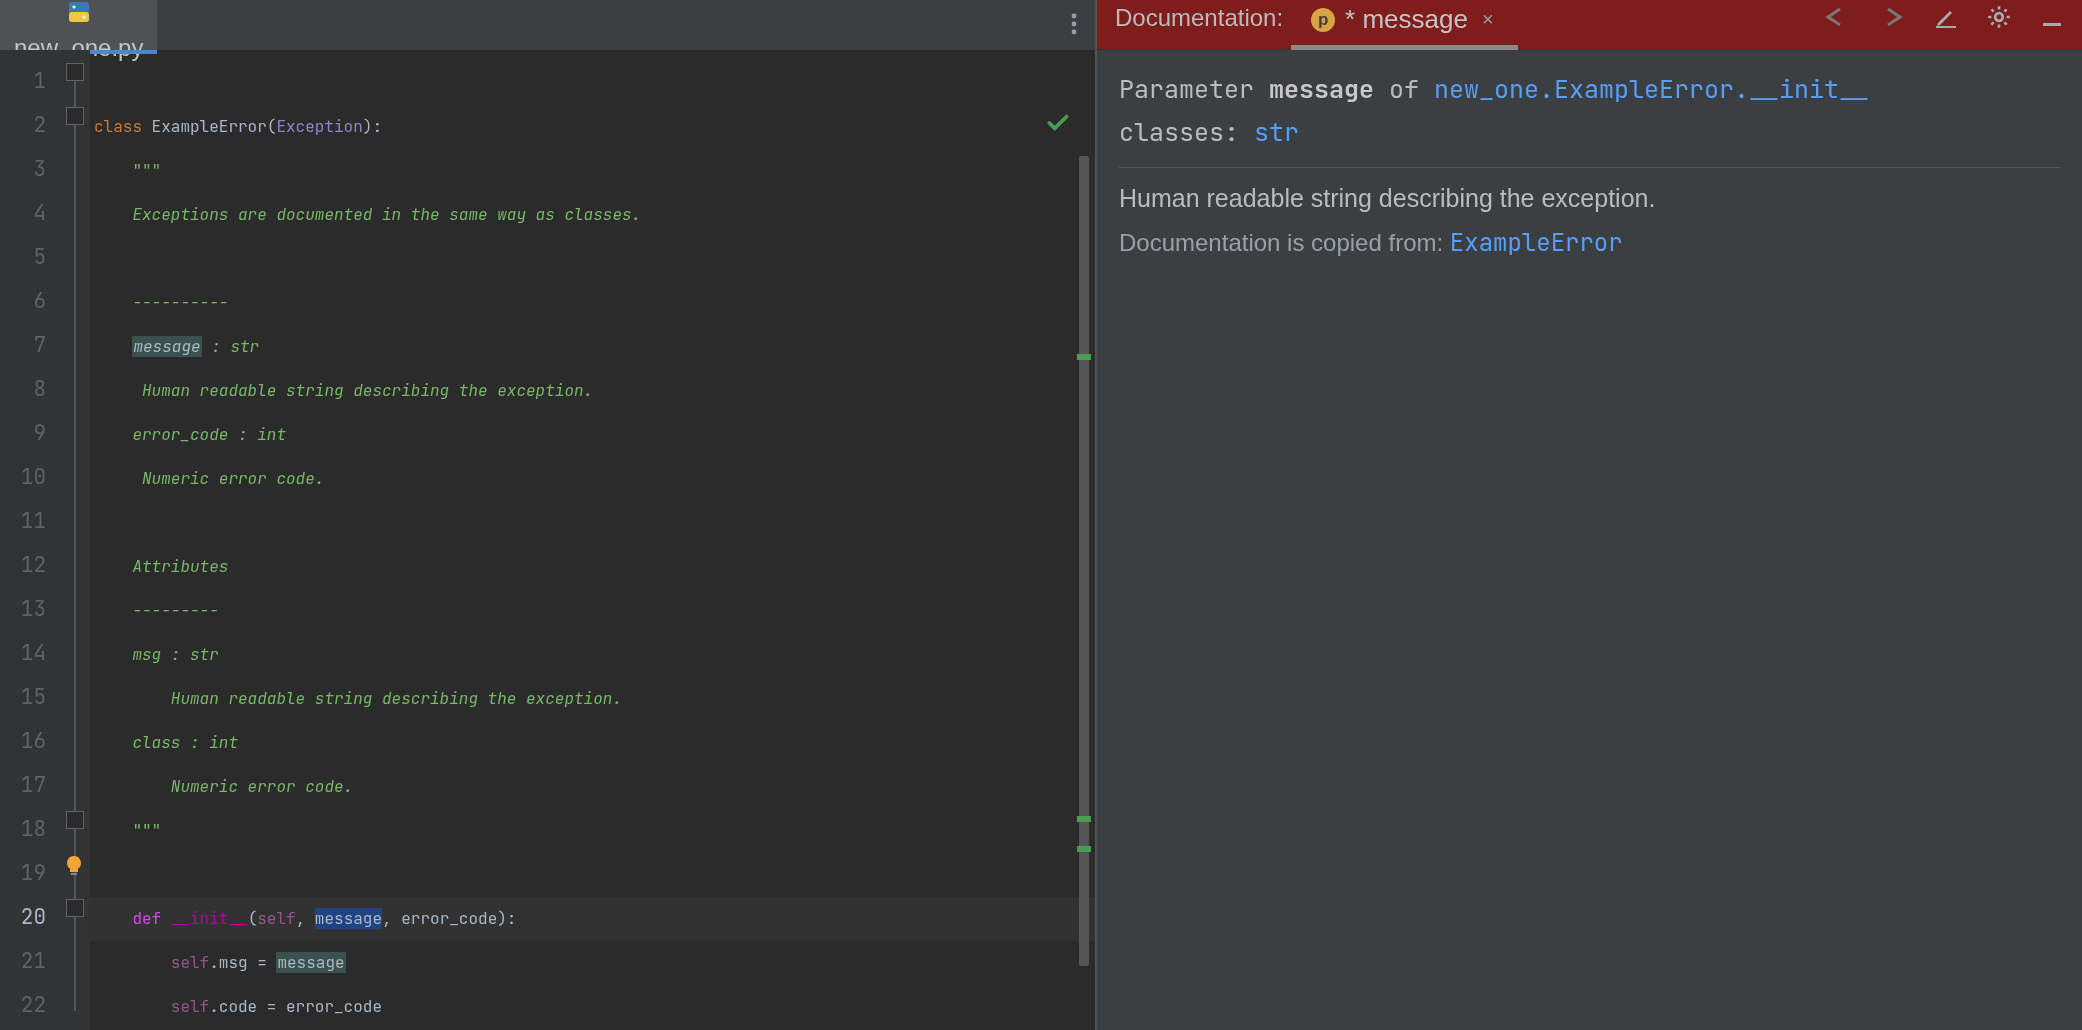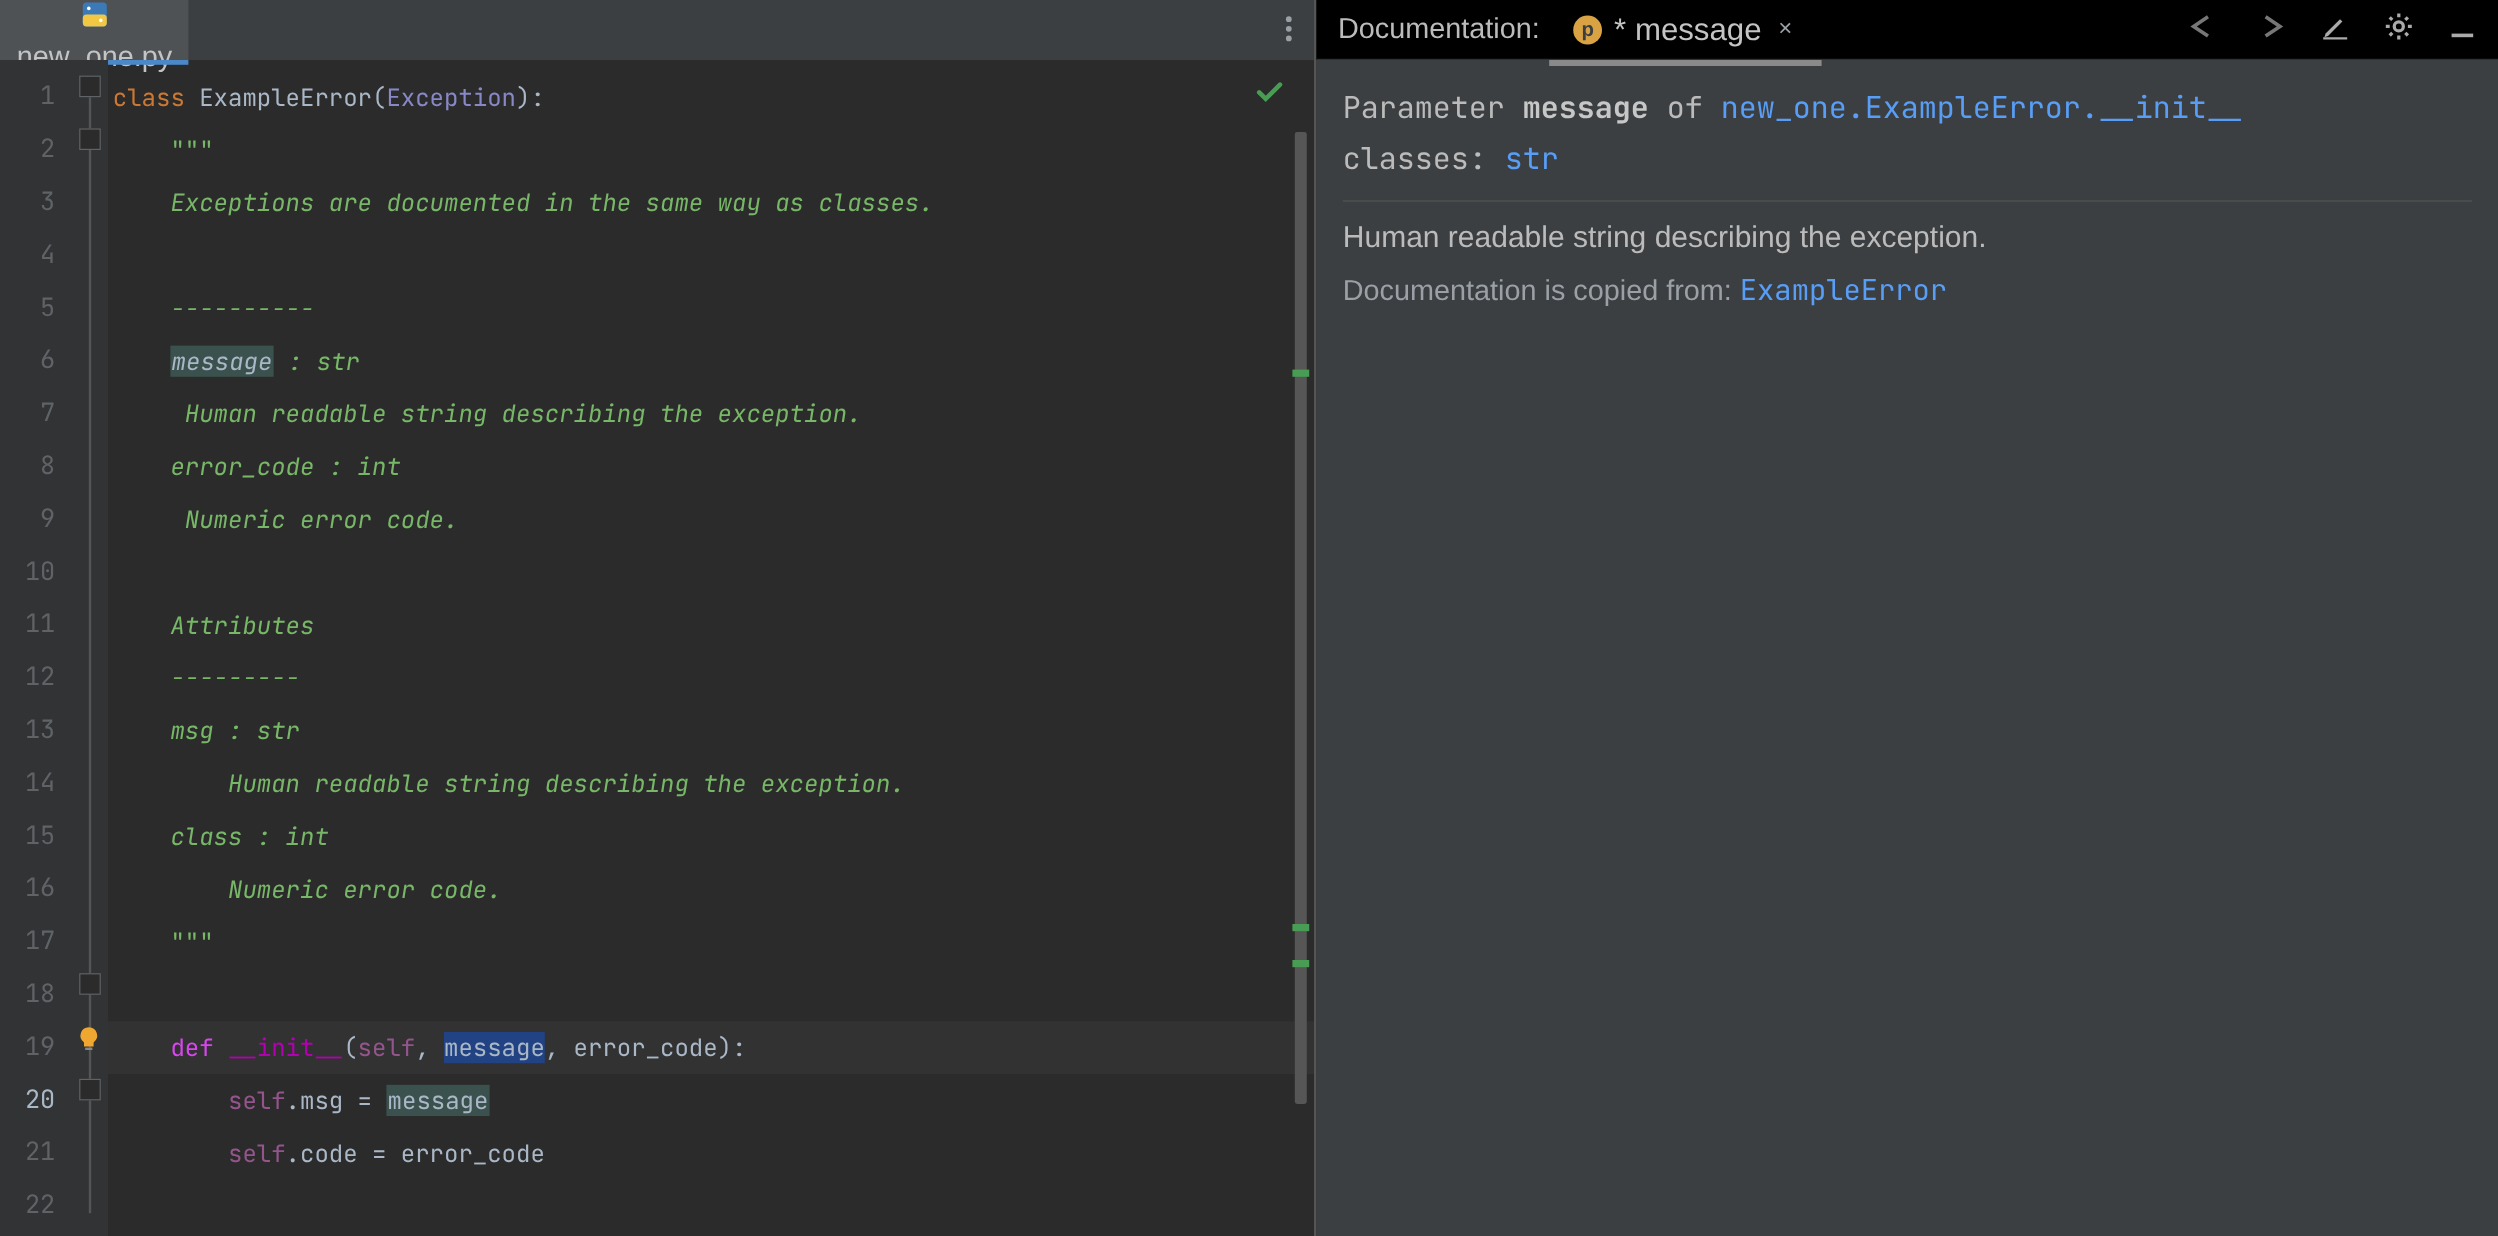--- a/index.html
+++ b/index.html
@@ -105,22 +105,23 @@
 .bulb {
   position: absolute;
   left: 2px;
   width: 24px;
   height: 24px;
 }
 .code-area {
   flex: 1;
   padding-top: 9px;
   font-family: "JetBrains Mono", Consolas, monospace;
-  font-size: 20px;
-  position: relative;
+  font-size: 16px;
+  position: relative;
+  margin-top: 46px;
 }
 .code-line {
   height: 44px;
   line-height: 44px;
   white-space: pre;
   padding-left: 4px;
 }
 .code-line.current { background: #323232; }
 .kw { color: #cc7832; }
 .cls { color: #a9b7c6; }
@@ -172,23 +173,23 @@
 }
 
 .doc-pane {
   flex: 1;
   background: #3c3f41;
   display: flex;
   flex-direction: column;
 }
 .doc-header {
   height: 50px;
-  background: #000000;
-  display: flex;
-  align-items: center;
+  background: #7f1d1d;
+  display: flex;
+  align-items: flex-start;
   padding: 4px 18px;
   gap: 18px;
   border-bottom: 1px solid #323232;
 }
 .doc-title {
   font-size: 24px;
   color: #bbb;
 }
 .doc-tab {
   display: flex;

